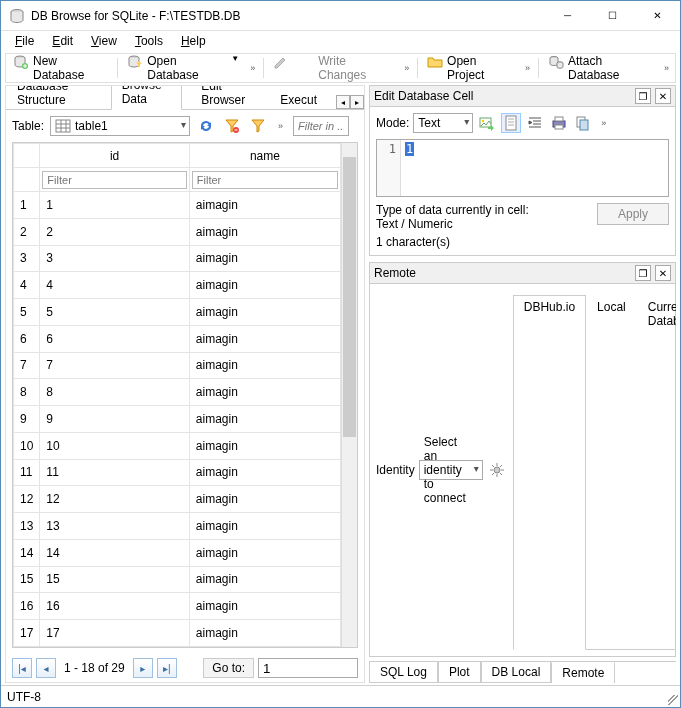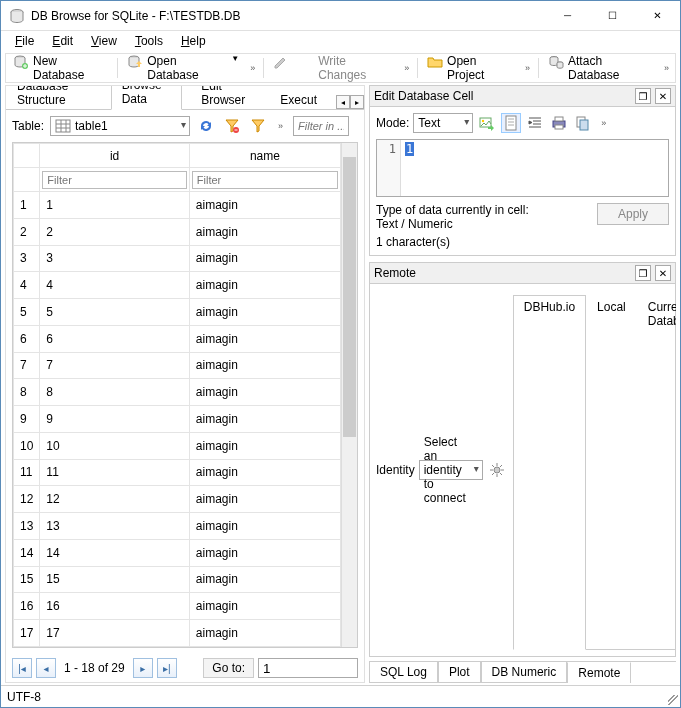--- a/index.html
+++ b/index.html
@@ -703,21 +703,21 @@
             <span>◂</span>
             <span style="flex:1;"></span>
             <span>▸</span>
           </div>
       </div>
     </div>
 
     <div class="bottom-tabs">
       <div class="tab">SQL Log</div>
       <div class="tab">Plot</div>
-      <div class="tab">DB Numeric</div>
+      <div class="tab">DB Local</div>
       <div class="tab active">Remote</div>
     </div>
   </div>
 </div>
 
 <div class="statusbar">
   <span>UTF-8</span>
 </div>
 
 </body></html>

